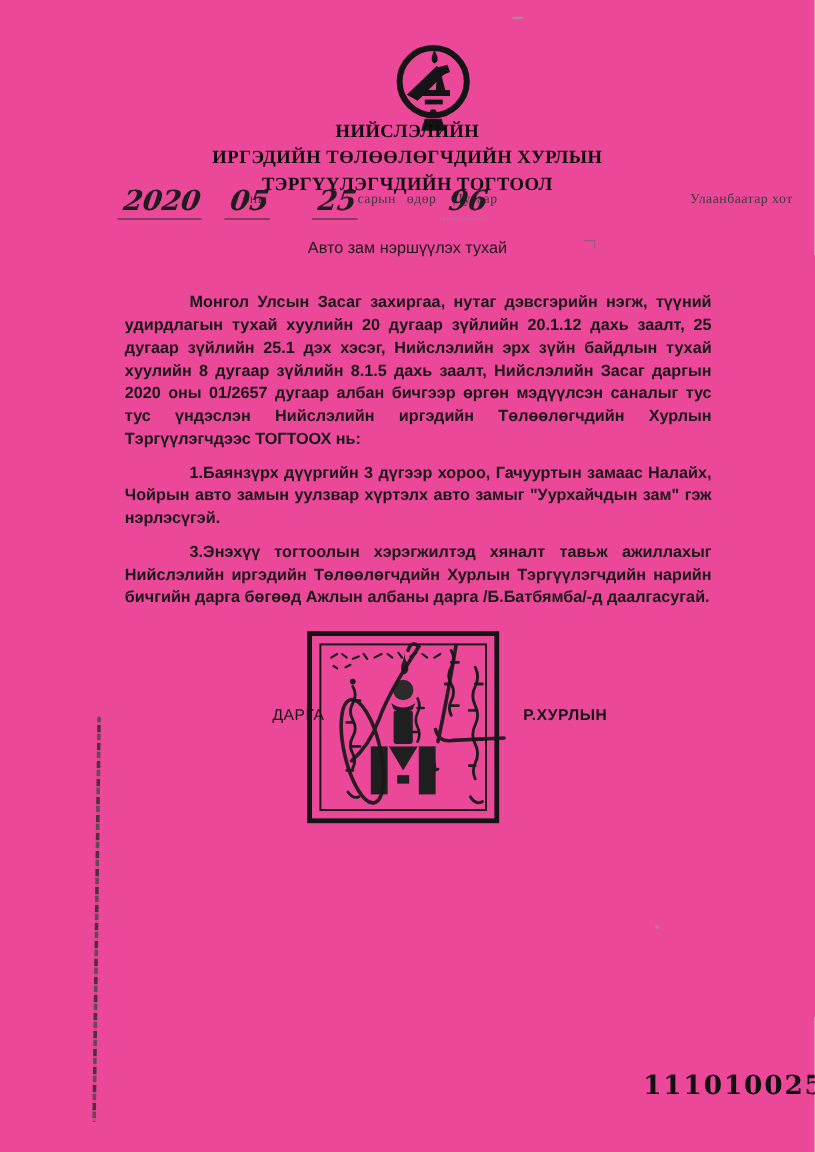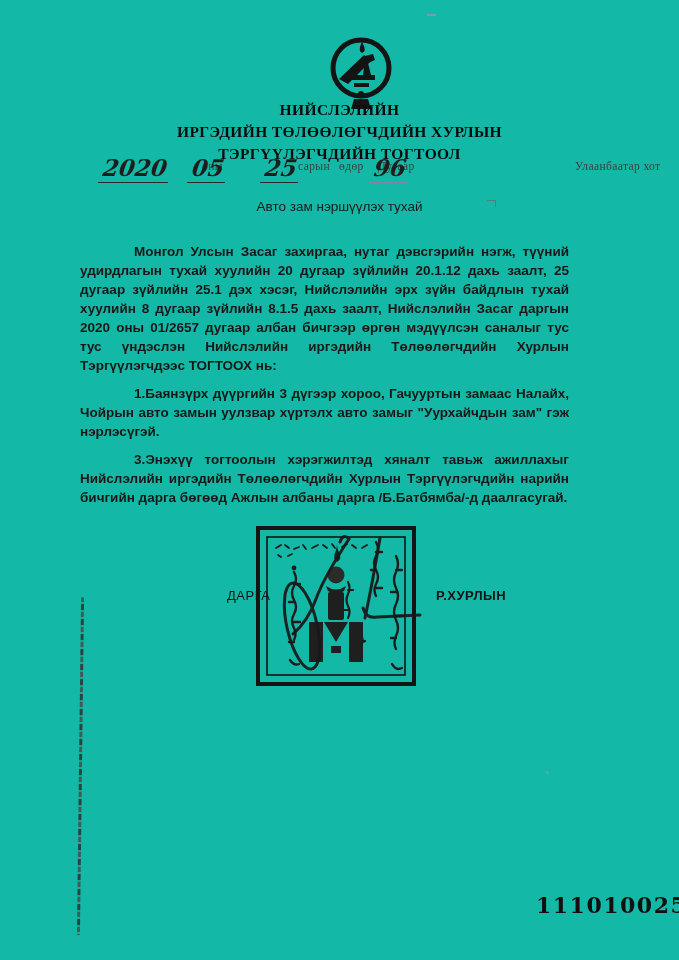--- a/index.html
+++ b/index.html
@@ -1,19 +1,19 @@
 <!DOCTYPE html>
 <html><head>
 <meta charset="utf-8">
 <style>
   html,body{margin:0;padding:0;background:#ffffff;}
   .page{
     position:relative;
     width:679px;height:960px;
-    background:#14b8a6;
+    background:#ec4899;
     overflow:hidden;
     font-family:"Liberation Sans",sans-serif;
     color:#171717;
   }
   
   .emblem{position:absolute;left:325px;top:34px;width:72px;height:80px;}
   
   .title{
     position:absolute;top:99px;left:0;width:100%;
     text-align:center;
@@ -36,21 +36,21 @@
     text-align:center;
   }
   .u-solid{border-bottom:1.5px solid #2a2a2a;padding:0 3px 1px 3px;}
   .u-dot{border-bottom:1px dotted #8a8a8a;padding:0 3px 1px 3px;}
   
   .subject{
     position:absolute;top:199px;left:0;width:100%;text-align:center;
     font-weight:400;font-size:13.5px;color:#1a1a1a;
   }
   
-  .body-text{position:absolute;left:80px;top:242px;width:489px;}
+  .body-text{position:absolute;left:104px;top:242px;width:489px;}
   .body-text p{
     margin:0 0 9px 0;
     font-weight:700;font-size:13.5px;line-height:19px;
     text-align:justify;text-indent:54px;color:#181818;
   }
   
   .sig-role{position:absolute;left:227px;top:588px;font-weight:400;font-size:13px;letter-spacing:.5px;color:#141414;}
   .sig-name{position:absolute;left:436px;top:588px;font-weight:700;font-size:13px;letter-spacing:.5px;color:#141414;}
   .stamp{position:absolute;left:256px;top:526px;width:160px;height:160px;}
   .stamp svg{overflow:visible;}

